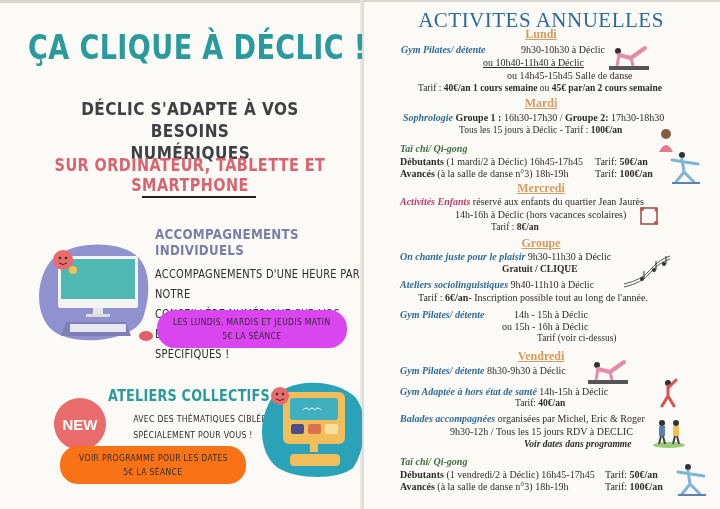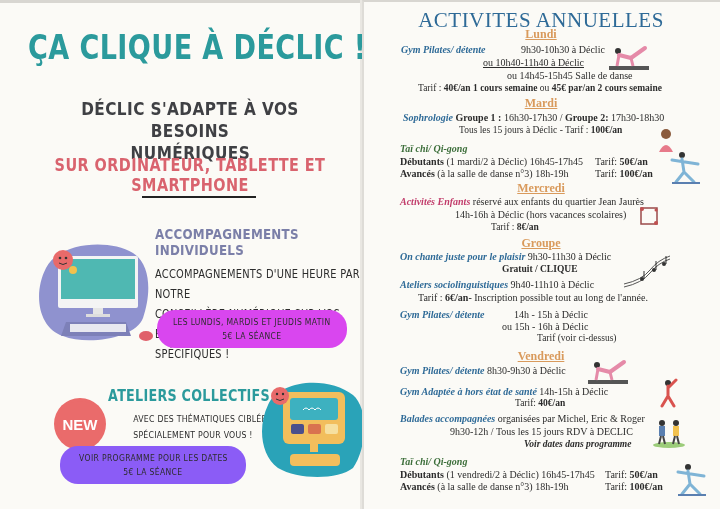--- a/index.html
+++ b/index.html
@@ -59,21 +59,21 @@
     position: absolute; left: 57px; top: 401px; width: 46px; height: 46px;
     background: #ea6b6b; border-radius: 50%; color: #fff; font-weight: bold;
     font-size: 15px; display: flex; align-items: center; justify-content: center;
     box-shadow: 0 0 0 3px #ea6b6b;
   }
   .collectif-text {
     position: absolute; left: 108px; top: 411px; width: 140px; text-align: right;
     font-size: 9.5px; line-height: 16px; color: #2c2c2c; font-family: "DejaVu Sans", sans-serif; letter-spacing: 0.3px;
   }
   .collectif-text span { display: block; transform: scaleX(0.82); transform-origin: right; white-space: nowrap; }
-  .pill-collectif { left: 60px; top: 446px; width: 186px; height: 38px; background: #8b5cf6; }
+  .pill-collectif { left: 60px; top: 446px; width: 186px; height: 38px; background: #f97316; }
 
   
   .r-title {
     position: absolute; left: 362px; width: 358px; top: 8px; text-align: center;
     color: #2e6a97; font-family: "Liberation Serif", serif; font-size: 21px; letter-spacing: 0.5px;
   }
   .day {
     position: absolute; left: 362px; width: 358px; text-align: center;
     color: #d99a5c; font-family: "Liberation Serif", serif; font-size: 12px; text-decoration: underline; font-weight: bold;
   }

